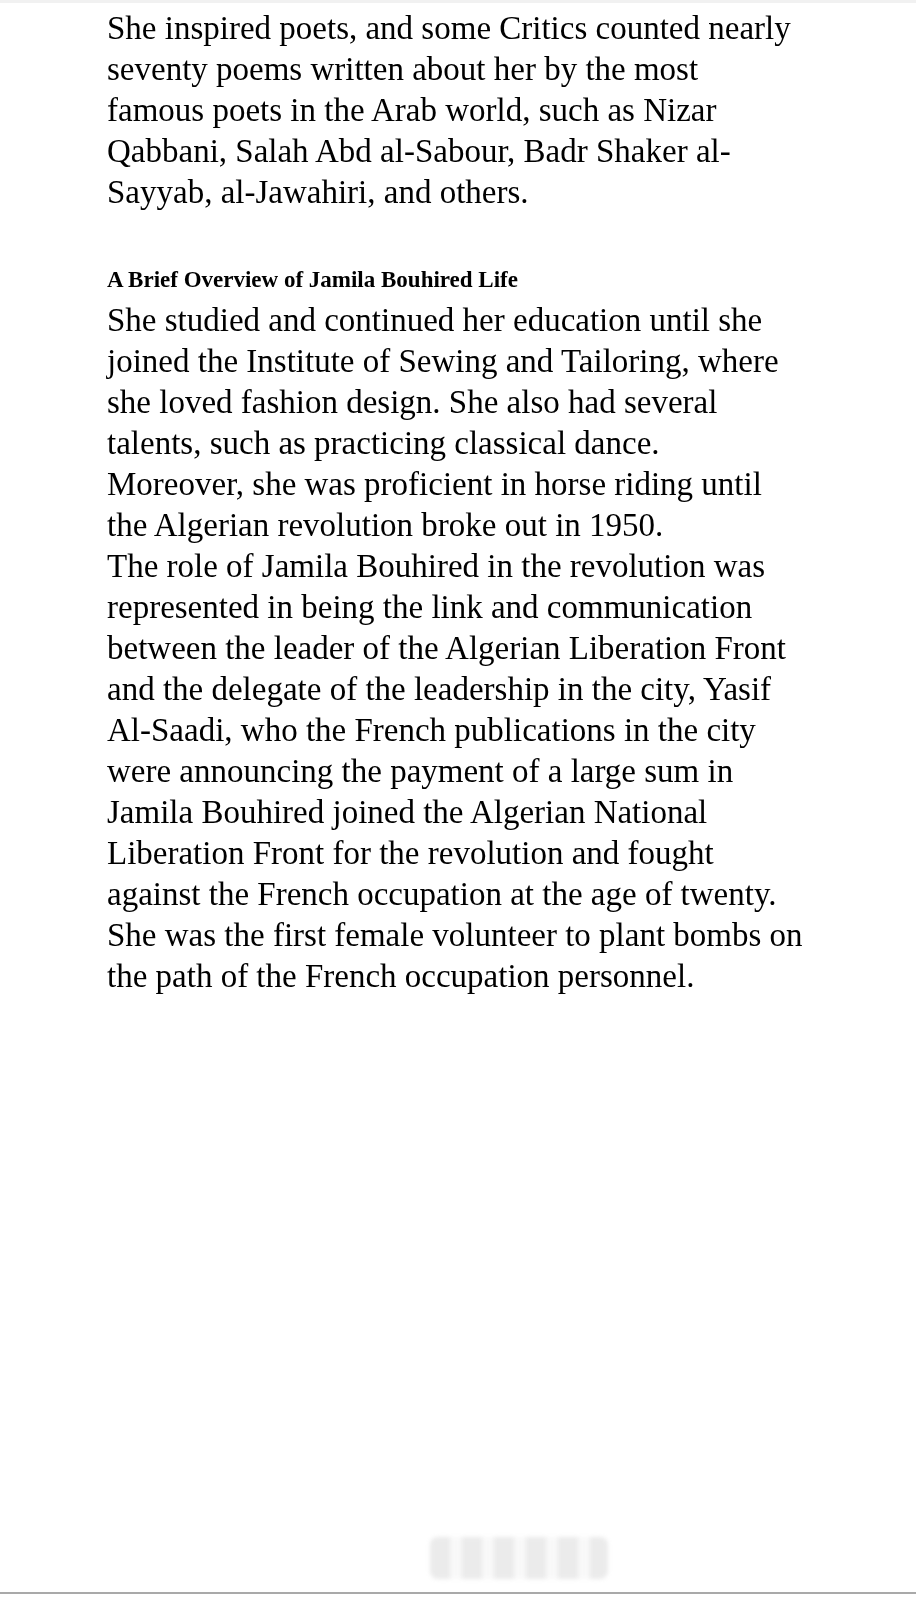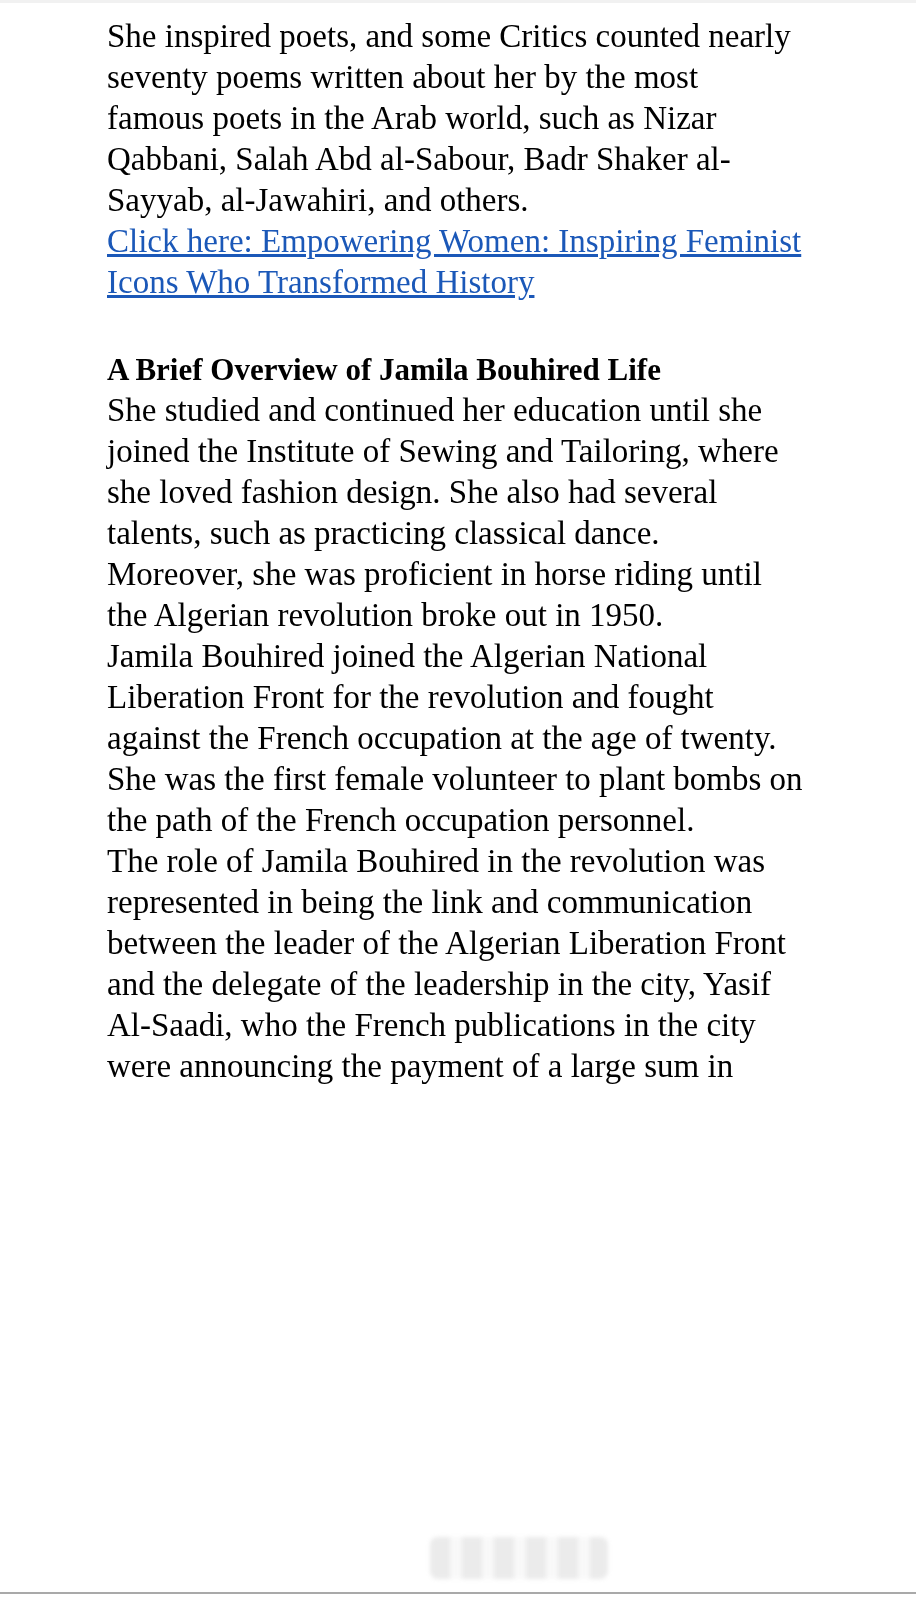--- a/index.html
+++ b/index.html
@@ -16,36 +16,36 @@
   }
   .top-strip {
     position: absolute;
     left: 0; top: 0;
     width: 916px; height: 3px;
     background: #f1f1f1;
   }
   .content {
     position: absolute;
     left: 107px;
-    top: 16px;
+    top: 8px;
     width: 696px;
     color: #000000;
     font-size: 33px;
     line-height: 41px;
   }
   .content p { margin: 0; }
   .p-intro { margin-top: 4px; }
   .p-link { margin-top: 14px; }
   .p-link a {
     color: #1b58b8;
     text-decoration: underline;
     cursor: pointer;
   }
   h2.section-heading {
-    font-size: 31px;
+    font-size: 23px;
     line-height: 41px;
     font-weight: bold;
     color: #000000;
     margin: 46px 0 0 0;
   }
   .p-first { margin-top: 11px; }
   .p-body  { margin-top: 61px; }
   .watermark {
     position: absolute;
     left: 430px;
@@ -72,30 +72,27 @@
 </style>
 </head>
 <body>
 
 <div class="top-strip"></div>
 
 <div class="content">
 
   <p class="p-intro">She inspired poets, and some Critics counted nearly seventy poems written about her by the most famous poets in the Arab world, such as Nizar Qabbani, Salah Abd al-Sabour, Badr Shaker al-Sayyab, al-Jawahiri, and others.</p>
 
-  <p class="p-link">
-    <a href="#">Click here: Empowering Women: Inspiring Feminist Icons Who Transformed History</a>
-  </p>
 
   <h2 class="section-heading">A Brief Overview of Jamila Bouhired Life</h2>
 
 
   <p class="p-body">She studied and continued her education until she joined the Institute of Sewing and Tailoring, where she loved fashion design. She also had several talents, such as practicing classical dance. Moreover, she was proficient in horse riding until the Algerian revolution broke out in 1950.</p>
 
+  <p class="p-body">The role of Jamila Bouhired in the revolution was represented in being the link and communication between the leader of the Algerian Liberation Front and the delegate of the leadership in the city, Yasif Al-Saadi, who the French publications in the city were announcing the payment of a large sum in</p>
+
   <p class="p-body">Jamila Bouhired joined the Algerian National Liberation Front for the revolution and fought against the French occupation at the age of twenty. She was the first female volunteer to plant bombs on the path of the French occupation personnel.</p>
-
-  <p class="p-body">The role of Jamila Bouhired in the revolution was represented in being the link and communication between the leader of the Algerian Liberation Front and the delegate of the leadership in the city, Yasif Al-Saadi, who the French publications in the city were announcing the payment of a large sum in</p>
 
 </div>
 
 <div class="watermark"></div>
 
 <div class="bottom-divider"></div>
 
 </body></html>

